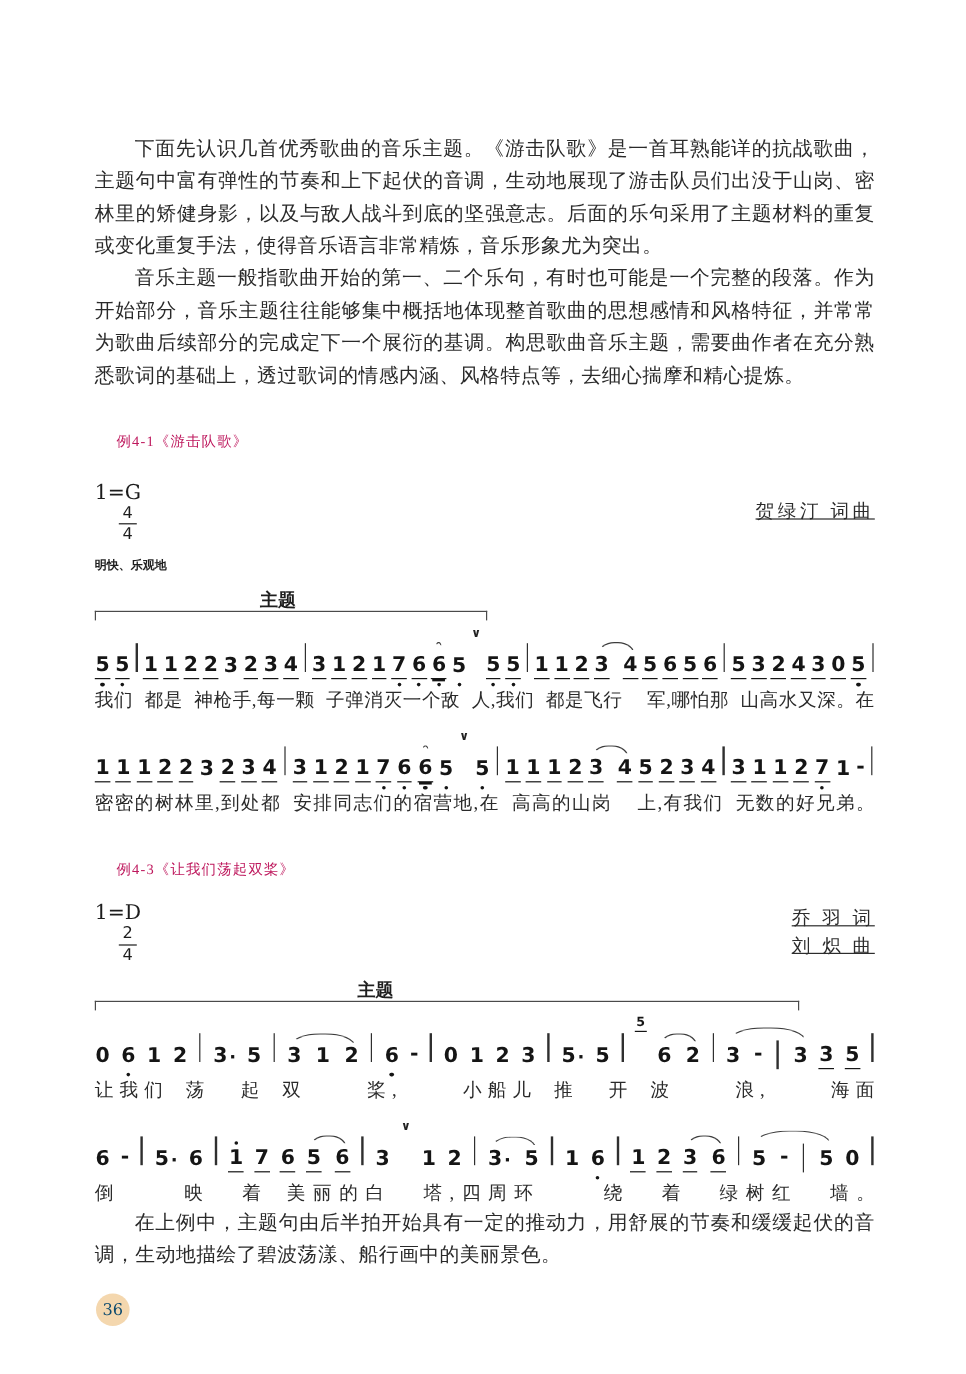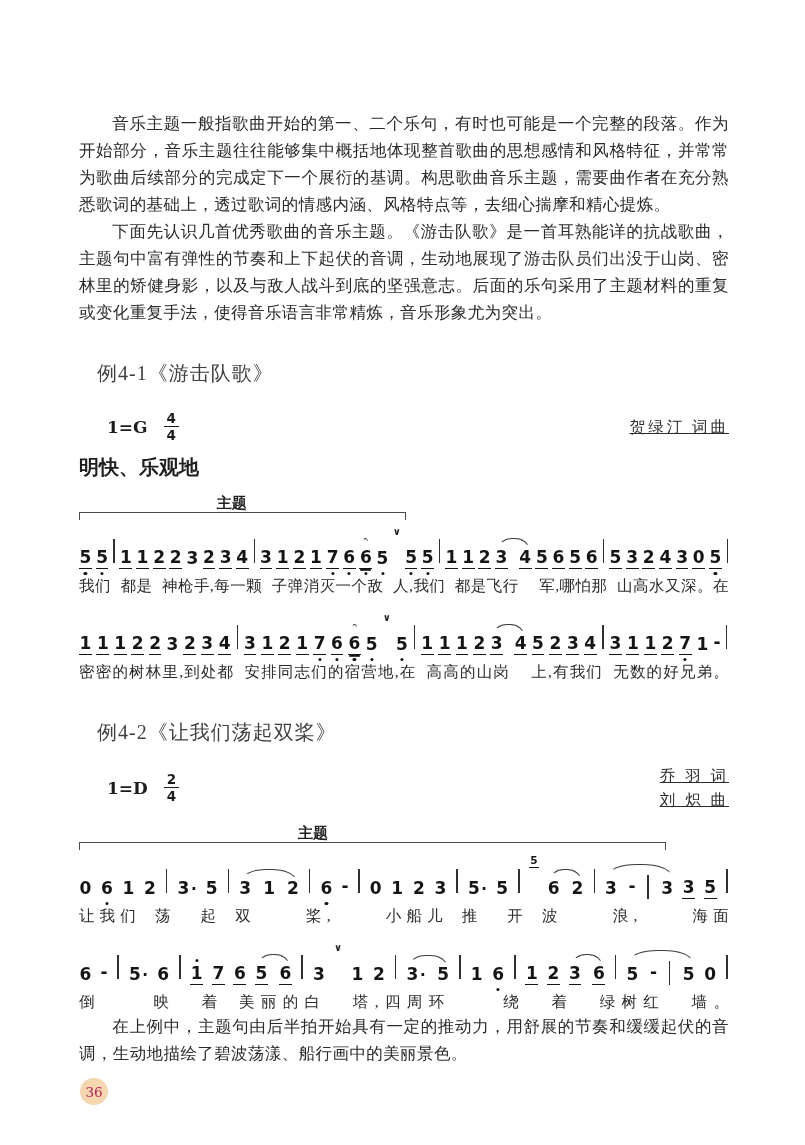--- a/index.html
+++ b/index.html
@@ -8,28 +8,28 @@
     font-family:"Liberation Serif","DejaVu Serif",serif;color:#222;
     overflow:hidden;
   }
   .content{position:absolute;left:79px;top:110px;width:650px;}
   p.body-text{
     margin:0;font-size:16.5px;line-height:27px;text-align:justify;
     color:#2a2a2a;letter-spacing:0.4px;
   }
   p.body-text .indent{display:inline-block;width:2em;}
   .example{margin-top:30px;}
-  .ex-title{font-size:20px;color:#404040;margin:0 0 0 18px;letter-spacing:1px;}
+  .ex-title{font-size:12px;color:#be185d;margin:0 0 0 18px;letter-spacing:1px;}
   .keyrow{display:flex;justify-content:space-between;align-items:center;margin-top:24px;}
-  .keysig{display:flex;align-items:center;font-family:"DejaVu Serif",serif;font-weight:700;font-size:17px;color:#1c1c1c;margin-left:28px;}
+  .keysig{display:flex;align-items:center;font-family:"DejaVu Serif",serif;font-weight:400;font-size:17px;color:#1c1c1c;flex-direction:column;}
   .keysig .frac{display:inline-flex;flex-direction:column;align-items:center;margin-left:16px;font-size:13.5px;line-height:1.05;font-family:"DejaVu Sans",sans-serif;}
   .keysig .frac .top{border-bottom:1.4px solid #1c1c1c;padding:0 3px 1px;}
   .keysig .frac .bot{padding-top:1px;}
   .credits{text-align:right;font-size:15.5px;color:#2c2c2c;line-height:1.5;letter-spacing:3px;text-decoration:underline;}
-  .tempo{font-family:"DejaVu Sans","Liberation Sans",sans-serif;font-weight:700;font-size:20px;color:#1e1e1e;margin-top:12px;}
+  .tempo{font-family:"DejaVu Sans","Liberation Sans",sans-serif;font-weight:700;font-size:10px;color:#1e1e1e;margin-top:12px;}
   .theme{position:relative;height:26px;margin-top:16px;}
   .theme-line{position:absolute;top:15px;left:0;height:7px;border-top:1.3px solid #4a4a4a;border-left:1.3px solid #4a4a4a;border-right:1.3px solid #4a4a4a;}
   .theme-label{position:absolute;top:-3px;transform:translateX(-50%);font-family:"DejaVu Sans",sans-serif;font-weight:700;font-size:15px;color:#1e1e1e;}
   .music-line{display:flex;justify-content:space-between;align-items:flex-end;height:36px;margin-top:10px;}
   .music-line .note{position:relative;display:inline-flex;align-items:flex-end;font-family:"DejaVu Sans","Liberation Sans",sans-serif;font-weight:700;font-size:17px;line-height:1;color:#151515;}
   .music-line .digit{padding:0 0.5px 2px;}
   .music-line .digit.u1{border-bottom:1.5px solid #151515;}
   .music-line .digit.u2{border-bottom:1.5px solid #151515;box-shadow:0 3px 0 -1.2px #151515;}
   .music-line .augdot{font-size:15px;padding-bottom:2px;margin-left:1px;}
   .note .ld{position:absolute;left:50%;transform:translateX(-50%);bottom:-6px;width:3.2px;height:3.2px;border-radius:50%;background:#151515;}
@@ -46,31 +46,31 @@
   }
   .lyric-line{display:flex;justify-content:space-between;align-items:baseline;margin-top:7px;font-size:15.5px;color:#2a2a2a;}
   .lyric-line span{display:inline-block;}
   .lyric-line .sp-s{width:9px;}
   .lyric-line .sp-l{width:20px;}
   .line-group + .line-group{margin-top:22px;}
   .closing{margin-top:44px;}
   .page-badge{
     position:absolute;left:80px;top:1078px;width:28px;height:27px;border-radius:50%;
     background:#f4d7ae;display:flex;align-items:center;justify-content:center;
-    font-size:13.5px;color:#be185d;font-family:"DejaVu Serif",serif;
+    font-size:13.5px;color:#0c4a6e;font-family:"DejaVu Serif",serif;
   }
 </style>
 </head>
 <body>
 
 <div class="page">
   <div class="content">
 
+    <p class="body-text"><span class="indent"></span><span>下面先认识几首优秀歌曲的音乐主题。《游击队歌》是一首耳熟能详的抗战歌曲，主题句中富有弹性的节奏和上下起伏的音调，生动地展现了游击队员们出没于山岗、密林里的矫健身影，以及与敌人战斗到底的坚强意志。后面的乐句采用了主题材料的重复或变化重复手法，使得音乐语言非常精炼，音乐形象尤为突出。</span></p>
     <p class="body-text"><span class="indent"></span><span>音乐主题一般指歌曲开始的第一、二个乐句，有时也可能是一个完整的段落。作为开始部分，音乐主题往往能够集中概括地体现整首歌曲的思想感情和风格特征，并常常为歌曲后续部分的完成定下一个展衍的基调。构思歌曲音乐主题，需要曲作者在充分熟悉歌词的基础上，透过歌词的情感内涵、风格特点等，去细心揣摩和精心提炼。</span></p>
-    <p class="body-text"><span class="indent"></span><span>下面先认识几首优秀歌曲的音乐主题。《游击队歌》是一首耳熟能详的抗战歌曲，主题句中富有弹性的节奏和上下起伏的音调，生动地展现了游击队员们出没于山岗、密林里的矫健身影，以及与敌人战斗到底的坚强意志。后面的乐句采用了主题材料的重复或变化重复手法，使得音乐语言非常精炼，音乐形象尤为突出。</span></p>
 
     <div class="example" style="margin-top:34px;">
       <div class="ex-title">例4-1《游击队歌》</div>
       <div class="keyrow">
         <div class="keysig">
           <span>1=G</span>
           <span class="frac">
             <span class="top">4</span>
             <span class="bot">4</span>
           </span>
@@ -426,21 +426,21 @@
               <span>好</span>
               <span>兄</span>
               <span>弟</span>
               <span>。</span>
             </div>
           </div>
         </div>
     </div>
 
     <div class="example" style="margin-top:36px;">
-      <div class="ex-title">例4-2《让我们荡起双桨》</div>
+      <div class="ex-title">例4-3《让我们荡起双桨》</div>
       <div class="keyrow" style="margin-top:18px;">
         <div class="keysig">
           <span>1=D</span>
           <span class="frac">
             <span class="top">2</span>
             <span class="bot">4</span>
           </span>
         </div>
         <div class="credits">
           <div>乔 羽 词</div>

